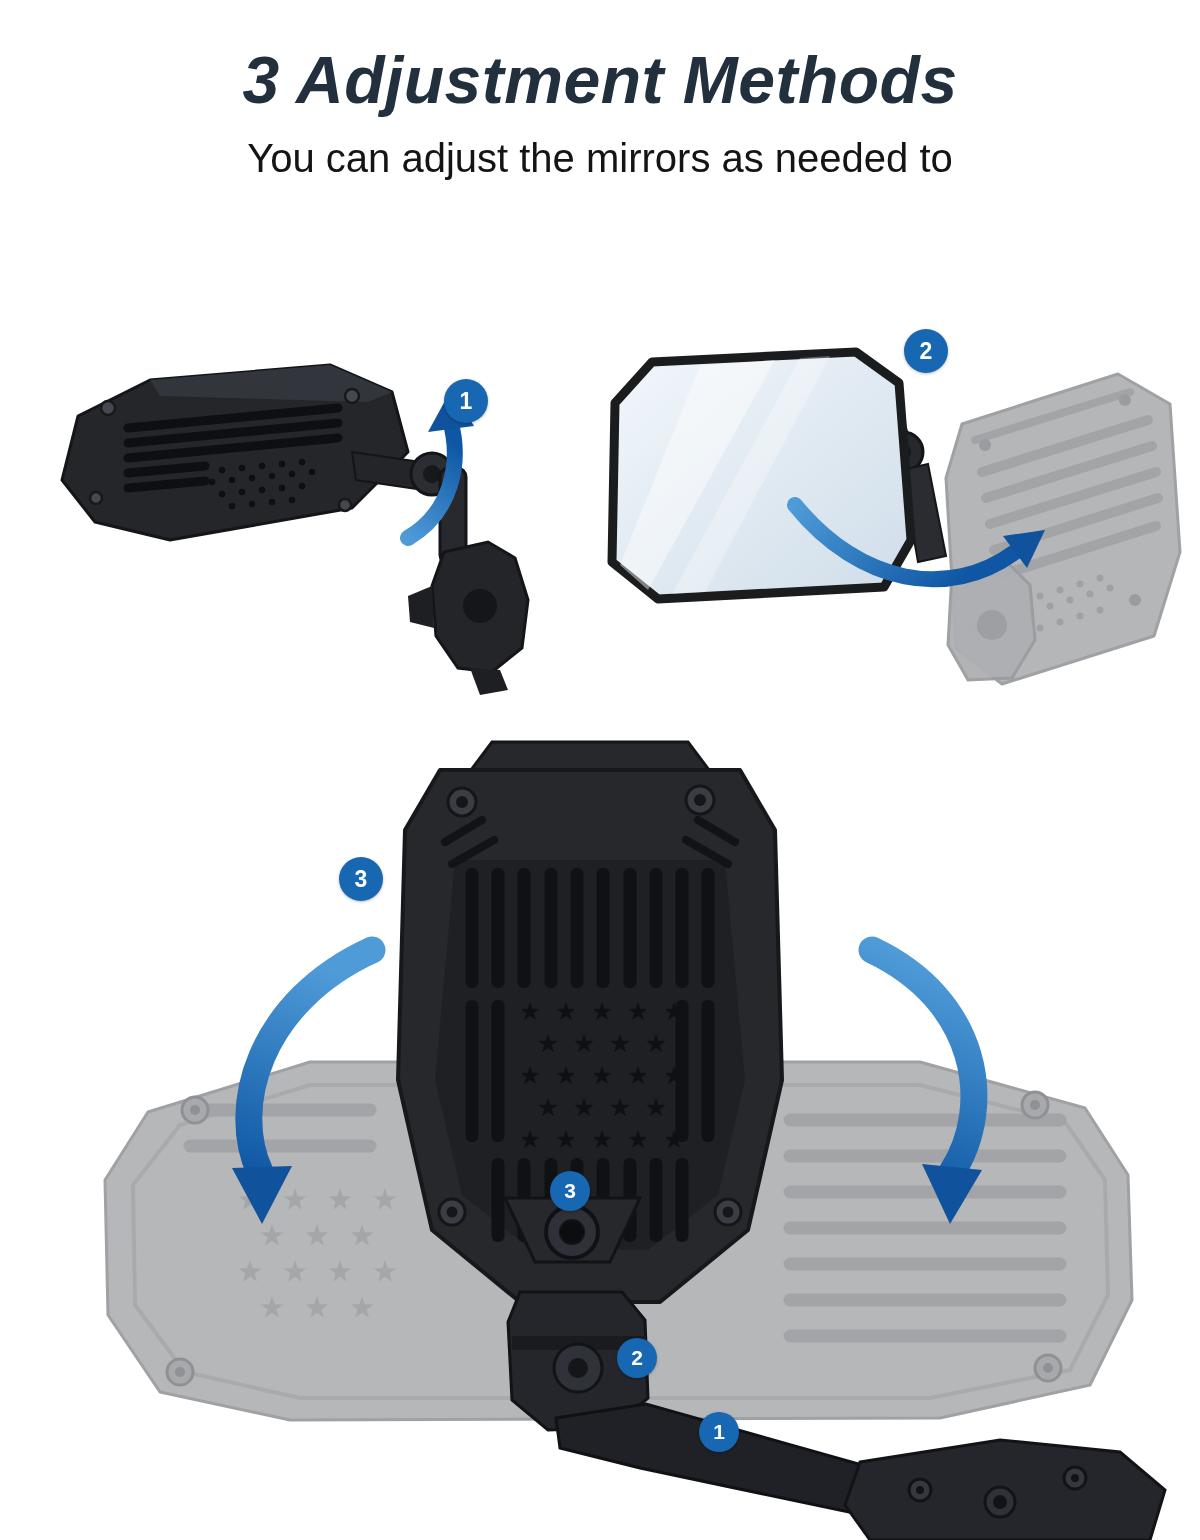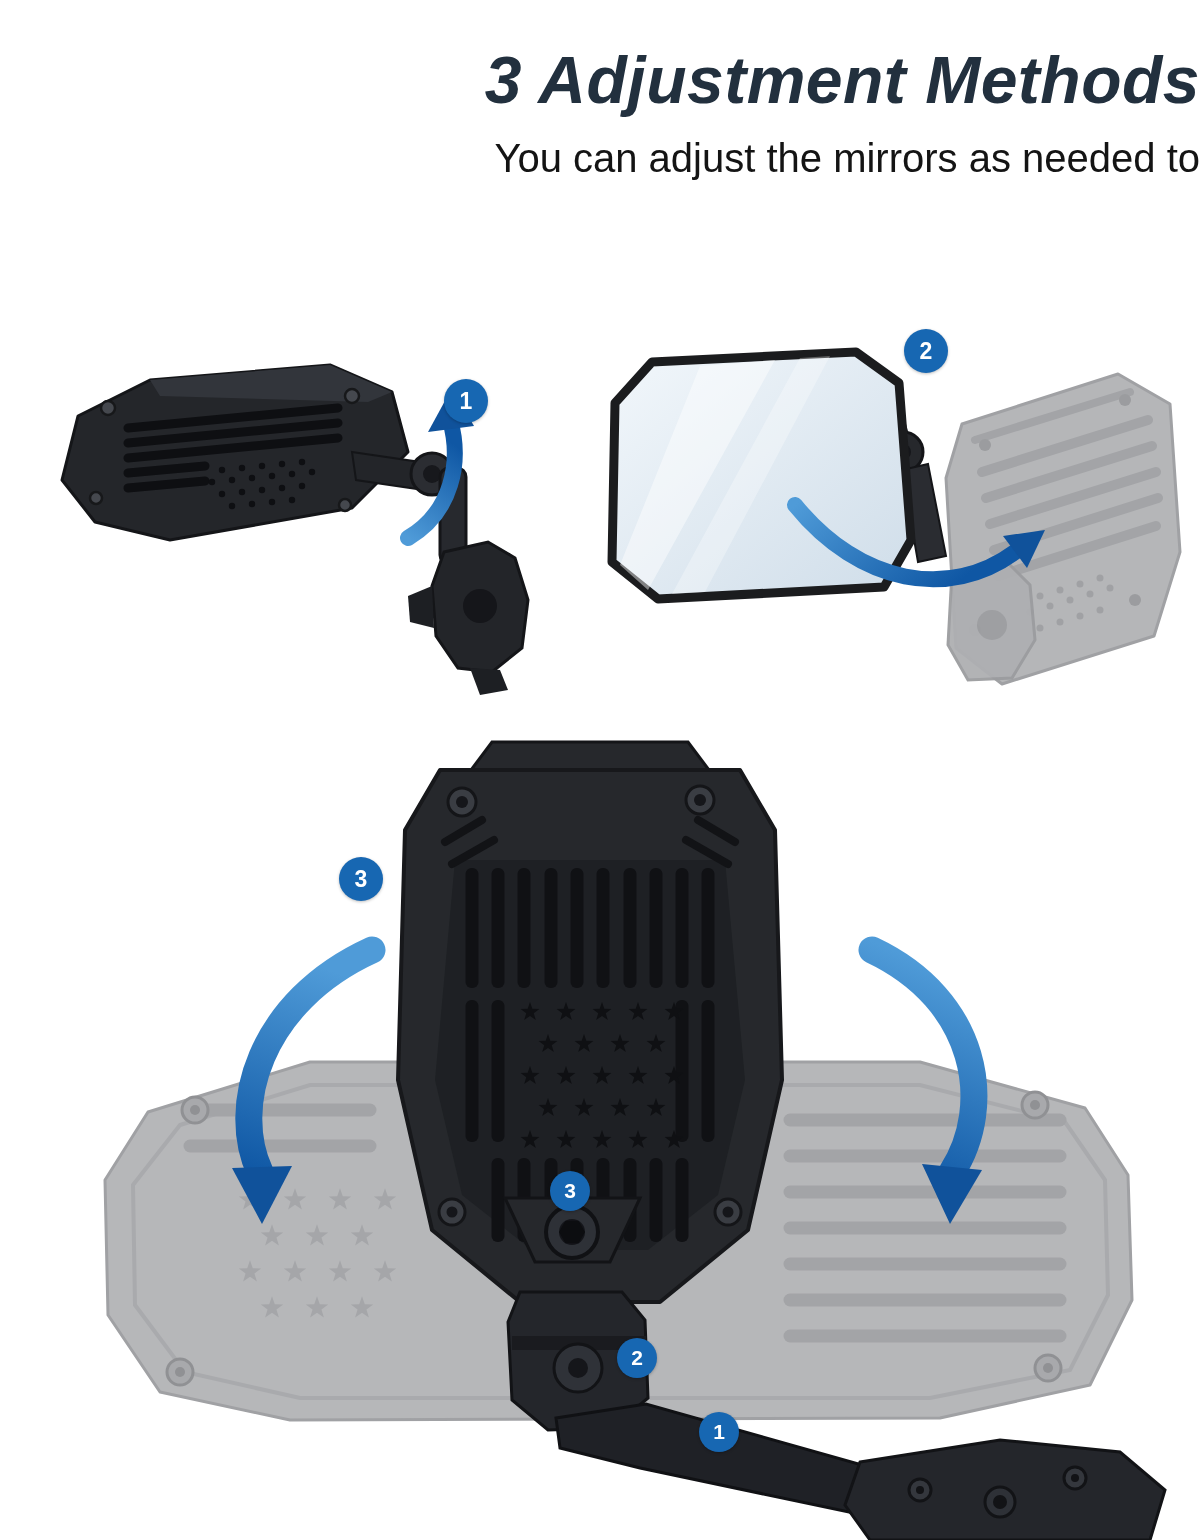--- a/index.html
+++ b/index.html
@@ -3,21 +3,21 @@
 <meta charset="utf-8">
 <style>
   html,body{margin:0;padding:0;}
   body{
     width:1200px;height:1540px;background:#ffffff;
     font-family:"Liberation Sans", sans-serif;
     position:relative;overflow:hidden;
   }
   .page{position:relative;width:1200px;height:1540px;}
   .art{position:absolute;left:0;top:0;z-index:1;}
-  .header{position:absolute;left:0;top:0;width:100%;text-align:right;z-index:2;}
+  .header{position:absolute;left:0;top:0;width:100%;text-align:center;z-index:2;}
   .title{
     margin:46px 0 0 0;
     font-size:66px;line-height:1.05;
     font-weight:bold;font-style:italic;
     color:#22303e;letter-spacing:.5px;
   }
   .subtitle{
     margin:18px 0 0 0;
     font-size:40px;line-height:1.28;color:#141414;font-weight:400;
   }

